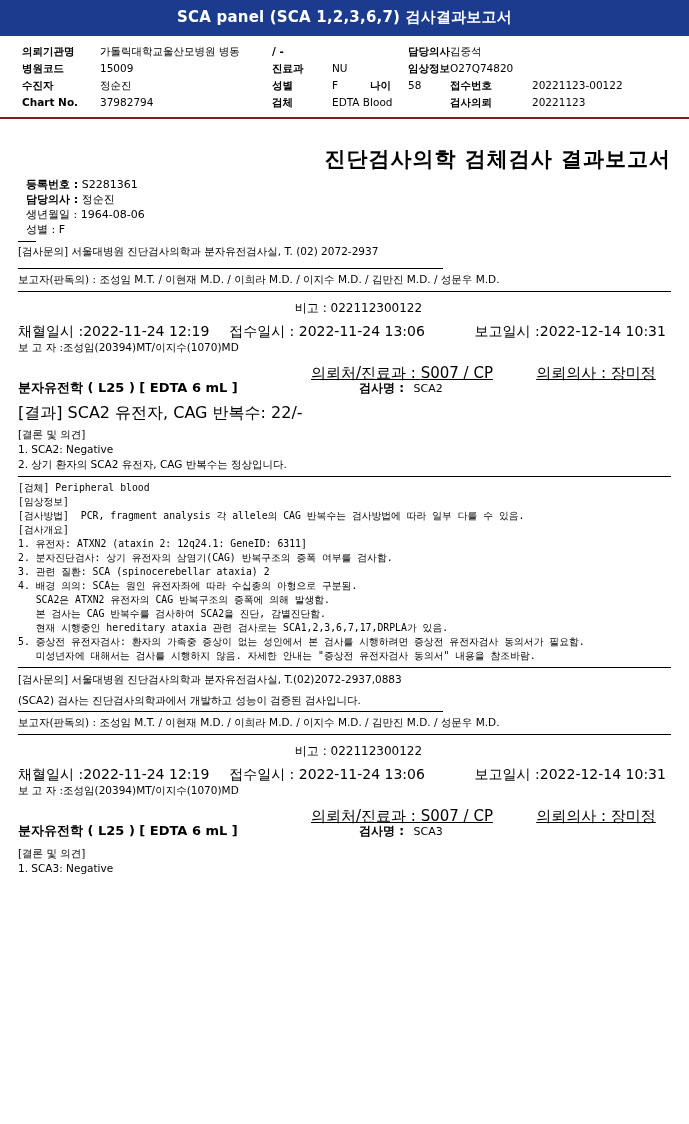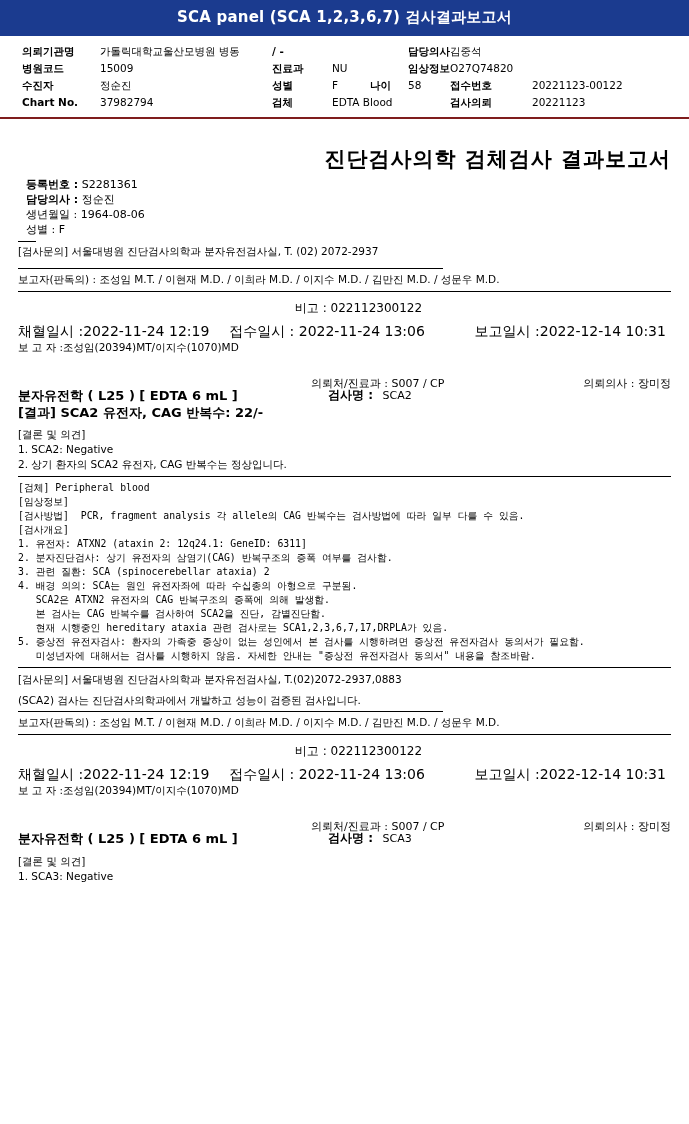--- a/index.html
+++ b/index.html
@@ -116,50 +116,52 @@
     font-size: 14px;
     line-height: 17px;
   }
   .row-3 .c1 { width: 215px; }
   .row-3 .c2 { width: 250px; }
   .row-3 .c3 { width: 200px; }
 
   .order-row {
     display: flex;
     justify-content: flex-end;
-    font-size: 11px;
-    margin-top: 21px;
+    font-size: 15px;
+    margin-top: 9px;
+    text-decoration: underline;
   }
   .order-row .o1 { width: 210px; }
-  .order-row .o2 { width: 150px; text-align: right; }
+  .order-row .o2 { width: 150px; text-align: center; }
 
   .dept-row {
     display: flex;
-    align-items: flex-start;
+    align-items: center;
     margin-top: -4px;
+    gap: 31px;
   }
   .dept-name {
     font-size: 13px;
     font-weight: bold;
     width: 310px;
   }
   .test-name-lbl {
     font-size: 12px;
     font-weight: bold;
     padding-right: 6px;
   }
   .test-name-val {
     font-size: 11px;
   }
   .gap-s { height: 6px; }
 
   .result-line {
-    font-size: 13px;
+    font-size: 16px;
     line-height: 16px;
-    font-weight: bold;
+    margin-top: 8px;
   }
   .note-bigo {
     font-size: 12px;
     padding-left: 28px;
     margin: 8px 0 6px 0;
     text-align: center;
   }
 </style>
 </head>
 <body>

